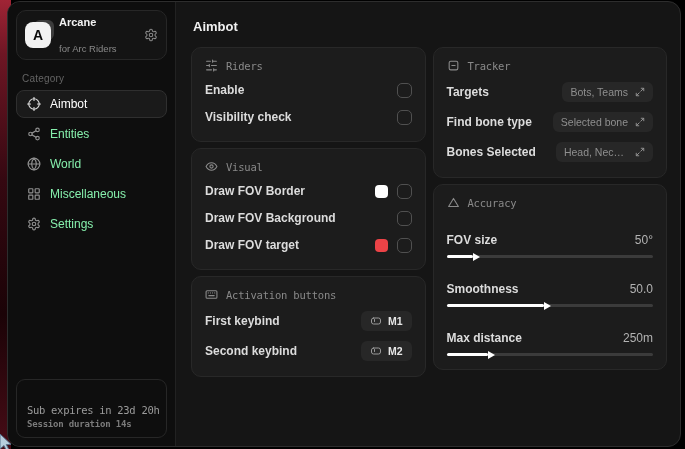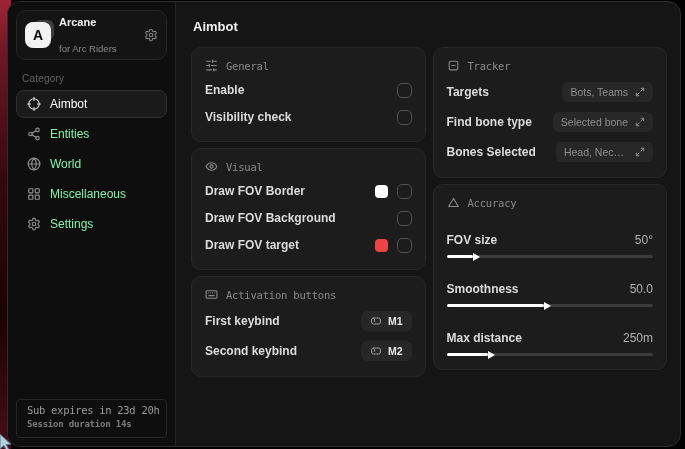--- a/index.html
+++ b/index.html
@@ -61,22 +61,22 @@
     border:1px solid transparent;
     color:#86efac; font-size:12px; cursor:pointer;
   }
   .nav-item .icn { color:#8f8f8f; display:flex; }
   .nav-item.active {
     background:#1a1a1a; border-color:#2f2f2f; color:#fff;
   }
   .nav-item.active .icn { color:#d8d8d8; }
   .status-box {
     margin-top:auto;
-    border:1px solid #272727; border-radius:4px;
-    padding:4px 10px 8px;
+    border:1px solid #272727; border-radius:9px;
+    padding:24px 10px 8px;
     font-family:"DejaVu Sans Mono", monospace;
   }
   .status-1 { font-size:10.5px; color:#9b9b9b; letter-spacing:-0.3px; white-space:nowrap; }
   .status-2 { font-size:9px; color:#7b7b7b; font-weight:700; margin-top:3px; letter-spacing:-0.2px; }
   
   .main { flex:1; padding:12px 13px 0 15px; overflow:hidden; }
   .page-title { font-size:13px; font-weight:700; color:#f1f1f1; margin:5px 0 13px 2px; }
   .cols { display:flex; gap:7px; align-items:flex-start; }
   .col { flex:1; display:flex; flex-direction:column; gap:6px; min-width:0; }
   .card {
@@ -246,21 +246,21 @@
                   <line x1="10" y1="4" x2="3" y2="4"></line>
                   <line x1="21" y1="12" x2="12" y2="12"></line>
                   <line x1="8" y1="12" x2="3" y2="12"></line>
                   <line x1="21" y1="20" x2="16" y2="20"></line>
                   <line x1="12" y1="20" x2="3" y2="20"></line>
                   <line x1="14" y1="2" x2="14" y2="6"></line>
                   <line x1="8" y1="10" x2="8" y2="14"></line>
                   <line x1="16" y1="18" x2="16" y2="22"></line>
                 </svg>
             </span>
-            <span>General</span>
+            <span>Riders</span>
           </div>
           <div class="row">
             <span class="row-label">Enable</span>
             <span class="checkbox"></span>
           </div>
           <div class="row">
             <span class="row-label">Visibility check</span>
             <span class="checkbox"></span>
           </div>
         </div>

